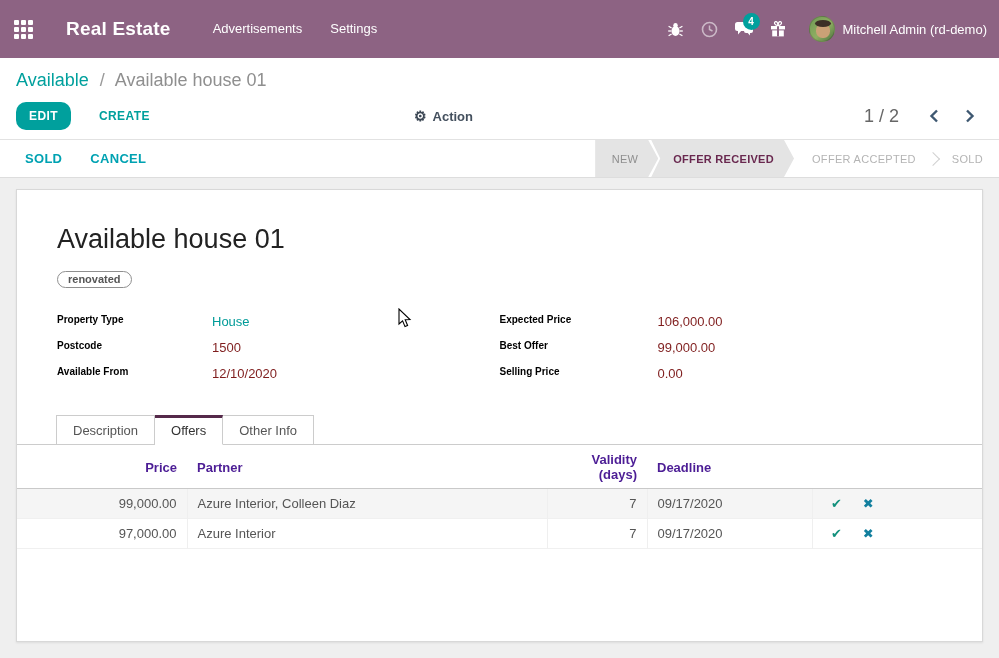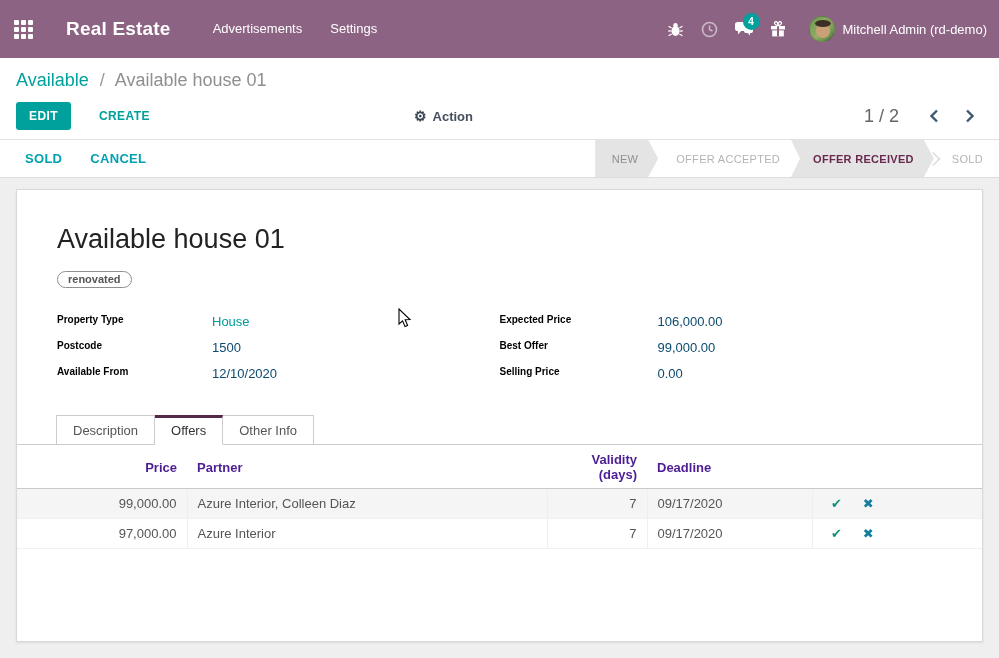--- a/index.html
+++ b/index.html
@@ -30,21 +30,21 @@
   .user-name { font-size:13px; white-space:nowrap; cursor:pointer; }
 
   
   .control-panel { background:#fff; border-bottom:1px solid #e2e2e2; flex:0 0 auto; padding:12px 16px 8px 16px; }
   .breadcrumb { font-size:18px; margin-bottom:10px; }
   .breadcrumb .bc-parent { color:#00a09d; cursor:pointer; }
   .breadcrumb .bc-sep { color:#9a9a9a; margin:0 6px; }
   .breadcrumb .bc-current { color:#8f8f8f; }
   .cp-row { display:flex; align-items:center; height:30px; }
   .btn-edit { background:#00a09d; color:#fff; border:none; font-size:12px; font-weight:bold; letter-spacing:.4px;
-    padding:7px 13px; border-radius:3px; cursor:pointer; font-family:inherit; }
+    padding:7px 13px; border-radius:10px; cursor:pointer; font-family:inherit; }
   .btn-create { background:none; border:none; color:#00a09d; font-size:12px; font-weight:bold; letter-spacing:.4px;
     margin-left:28px; cursor:pointer; font-family:inherit; }
   .action-menu { position:absolute; left:414px; display:flex; align-items:center; gap:6px; color:#44505e;
     font-size:13px; font-weight:bold; cursor:pointer; }
   .gear { font-size:14px; color:#3c4754; }
   .pager { margin-left:auto; display:flex; align-items:center; gap:10px; }
   .pager-value { font-size:18px; color:#666; margin-right:12px; }
   .pager-btn { background:none; border:none; cursor:pointer; padding:2px 8px; display:flex; align-items:center; }
 
   
@@ -71,21 +71,21 @@
     margin:11px 16px 0 16px; height:453px; position:relative; }
   .sheet-pad { padding:34px 40px 0 40px; }
   .record-title { font-size:27px; color:#222; font-weight:normal; margin-bottom:14px; }
   .tag-pill { display:inline-block; border:1px solid #8f8f8f; border-radius:11px; padding:1px 10px 2px 10px;
     font-size:11px; font-weight:bold; color:#555; }
   .field-groups { display:flex; margin-top:26px; }
   .fgroup { width:447px; }
   .field-row { display:flex; margin-bottom:11px; }
   .field-label { width:155px; font-size:10px; font-weight:bold; color:#000000; flex:0 0 auto; }
   .fgroup.right .field-label { width:158px; }
-  .field-value { font-size:13px; color:#0c4a6e; }
+  .field-value { font-size:13px; color:#7f1d1d; }
   .field-value.link { color:#009b98; cursor:pointer; }
 
   
   .tabs-bar { margin-top:22px; padding-left:39px; border-bottom:1px solid #ccc; display:flex; }
   .tab { border:1px solid #ccc; border-left-width:0; background:#fff; padding:7px 16px 6px 16px; font-size:13px;
     color:#555; cursor:pointer; position:relative; top:1px; border-bottom:1px solid #ccc; }
   .tab:first-child { border-left-width:1px; }
   .tab.active { border-top:3px solid #55294a; padding-top:5px; color:#333; border-bottom-color:#fff; }
 
   
@@ -203,22 +203,22 @@
     </div>
   </div>
 
   <div class="status-bar">
     <div class="sb-left">
       <button class="sb-btn">SOLD</button>
       <button class="sb-btn">CANCEL</button>
     </div>
     <div class="stages">
       <div class="stage reached first">NEW</div>
+      <div class="stage reached active">OFFER RECEIVED</div>
       <div class="stage future">OFFER ACCEPTED</div>
-      <div class="stage reached active">OFFER RECEIVED</div>
       <span class="chev-sep"></span>
       <div class="stage future last">SOLD</div>
     </div>
   </div>
 
   <div class="content">
     <div class="sheet">
       <div class="sheet-pad">
         <h1 class="record-title">Available house 01</h1>
         <span class="tag-pill">renovated</span>

